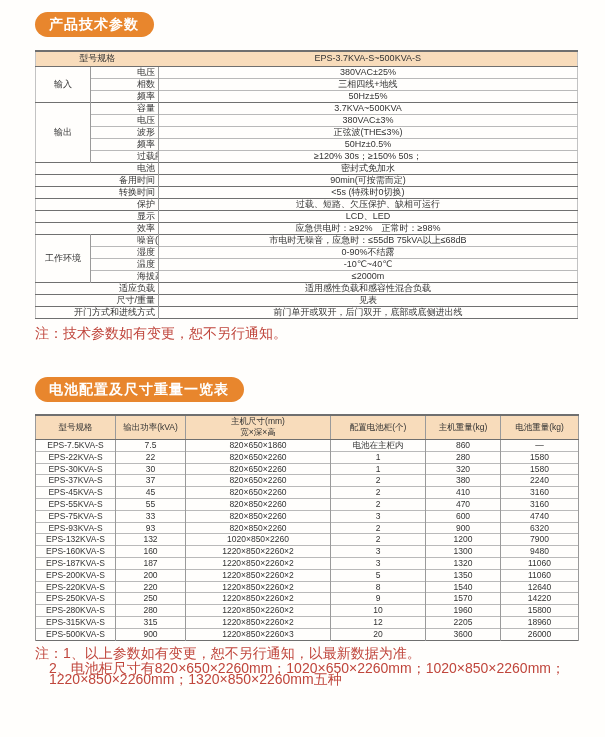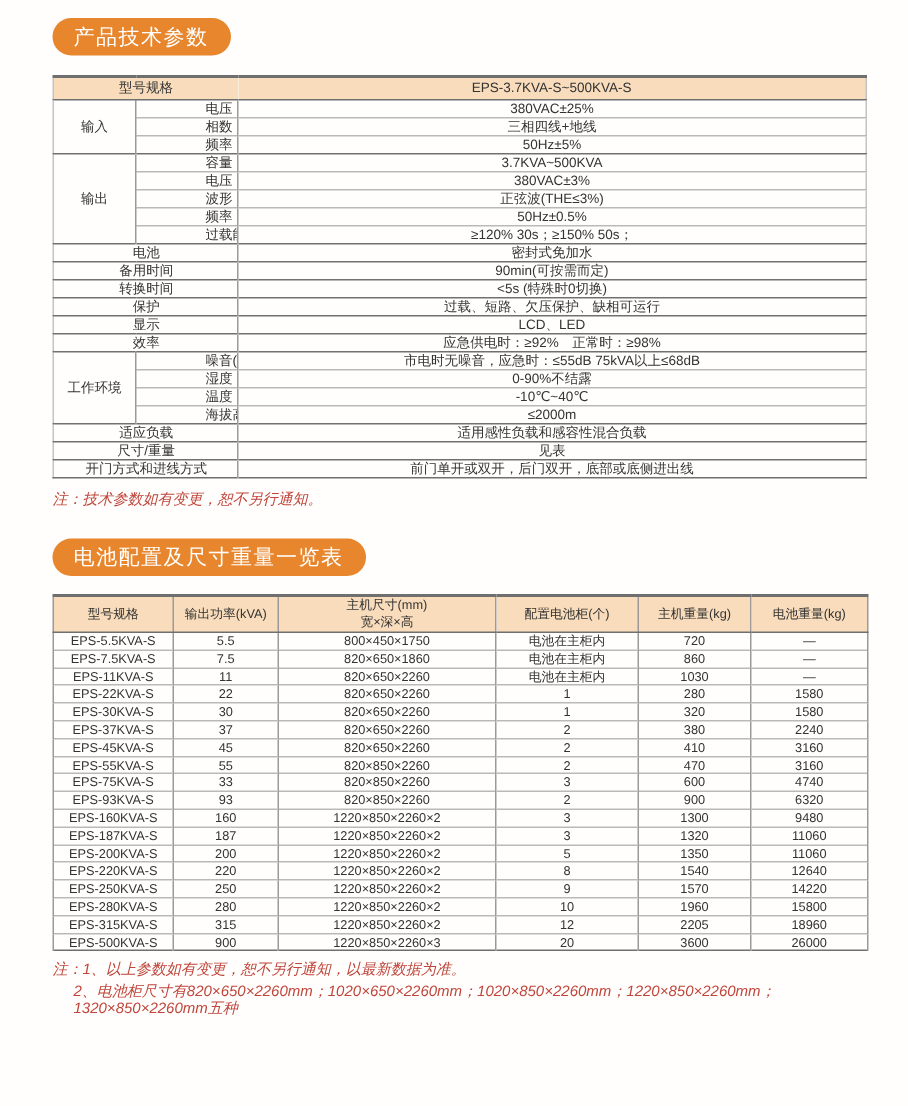--- a/index.html
+++ b/index.html
@@ -10,28 +10,28 @@
     font-family: "Liberation Sans", "DejaVu Sans", sans-serif;
     color: #333;
     overflow: hidden;
   }
   .page { padding: 12px 27px 0 35px; }
 
   .badge {
     display: inline-block;
     background: var(--accent-orange, #E8862D);
     color: #fff;
-    font-weight: normal;
+    font-weight: bold;
     font-size: 14px;
     line-height: 15px;
     letter-spacing: 1px;
     padding: 5px 15px 5px 14px;
     border-radius: 14px;
   }
-  .badge-2 { margin-top: 20px; }
+  .badge-2 { margin-top: 38px; }
 
   table { border-collapse: collapse; width: 543px; table-layout: fixed; }
 
   
   .spec-table { margin-top: 13px; font-size: 9px; }
   .spec-table td {
     text-align: center;
     padding: 0 3px;
     height: 12px;
     line-height: 11px;
@@ -43,28 +43,27 @@
   .spec-table col.c-label { width: 68px; }
   .spec-table .spec-head td {
     background: var(--header-peach, #F8DCBB);
     border-top: 2px solid #6f6f6f;
     border-bottom: 1px solid #6f6f6f;
     height: 15px;
   }
   .spec-table tr.group-start td { border-top: 1px solid #707070; }
   .spec-table td.group-cell { border-right: 1px solid #9a9a9a; }
   .spec-table td.label-cell { border-right: 1px solid #9a9a9a; padding-left: 46px; }
-  .spec-table td.label-cell[colspan] { text-align: center; padding-left: 4px; }
+  .spec-table td.label-cell[colspan] { text-align: right; padding-left: 4px; }
 
   
   .note-red {
     color: var(--note-red, #C0463C);
-    font-size: 10px;
+    font-size: 14px;
     line-height: 11px;
-    font-style: italic;
   }
   .note-1 { margin-top: 9px; }
   .notes-bottom { margin-top: 7px; }
   .notes-bottom .note-indent { margin-left: 14px; margin-top: 4px; }
 
   
   .battery-table { margin-top: 12px; font-size: 8.5px; }
   .battery-table { border-left: 1px solid #c3c3c3; border-right: 1px solid #c3c3c3; border-bottom: 1px solid #6f6f6f; }
   .battery-table col.b1 { width: 80px; }
   .battery-table col.b2 { width: 70px; }
@@ -221,44 +220,28 @@
           <div>主机尺寸(mm)</div>
           <div>宽×深×高</div>
         </td>
         <td>配置电池柜(个)</td>
         <td>主机重量(kg)</td>
         <td>电池重量(kg)</td>
       </tr>
     </thead>
     <tbody>
         <tr>
-          <td>EPS-5.5KVA-S</td>
-          <td>5.5</td>
-          <td>800×450×1750</td>
-          <td>电池在主柜内</td>
-          <td>720</td>
-          <td>—</td>
-        </tr>
-        <tr>
           <td>EPS-7.5KVA-S</td>
           <td>7.5</td>
           <td>820×650×1860</td>
           <td>电池在主柜内</td>
           <td>860</td>
           <td>—</td>
         </tr>
         <tr>
-          <td>EPS-11KVA-S</td>
-          <td>11</td>
-          <td>820×650×2260</td>
-          <td>电池在主柜内</td>
-          <td>1030</td>
-          <td>—</td>
-        </tr>
-        <tr>
           <td>EPS-22KVA-S</td>
           <td>22</td>
           <td>820×650×2260</td>
           <td>1</td>
           <td>280</td>
           <td>1580</td>
         </tr>
         <tr>
           <td>EPS-30KVA-S</td>
           <td>30</td>
@@ -301,20 +284,28 @@
         </tr>
         <tr>
           <td>EPS-93KVA-S</td>
           <td>93</td>
           <td>820×850×2260</td>
           <td>2</td>
           <td>900</td>
           <td>6320</td>
         </tr>
         <tr>
+          <td>EPS-132KVA-S</td>
+          <td>132</td>
+          <td>1020×850×2260</td>
+          <td>2</td>
+          <td>1200</td>
+          <td>7900</td>
+        </tr>
+        <tr>
           <td>EPS-160KVA-S</td>
           <td>160</td>
           <td>1220×850×2260×2</td>
           <td>3</td>
           <td>1300</td>
           <td>9480</td>
         </tr>
         <tr>
           <td>EPS-187KVA-S</td>
           <td>187</td>

